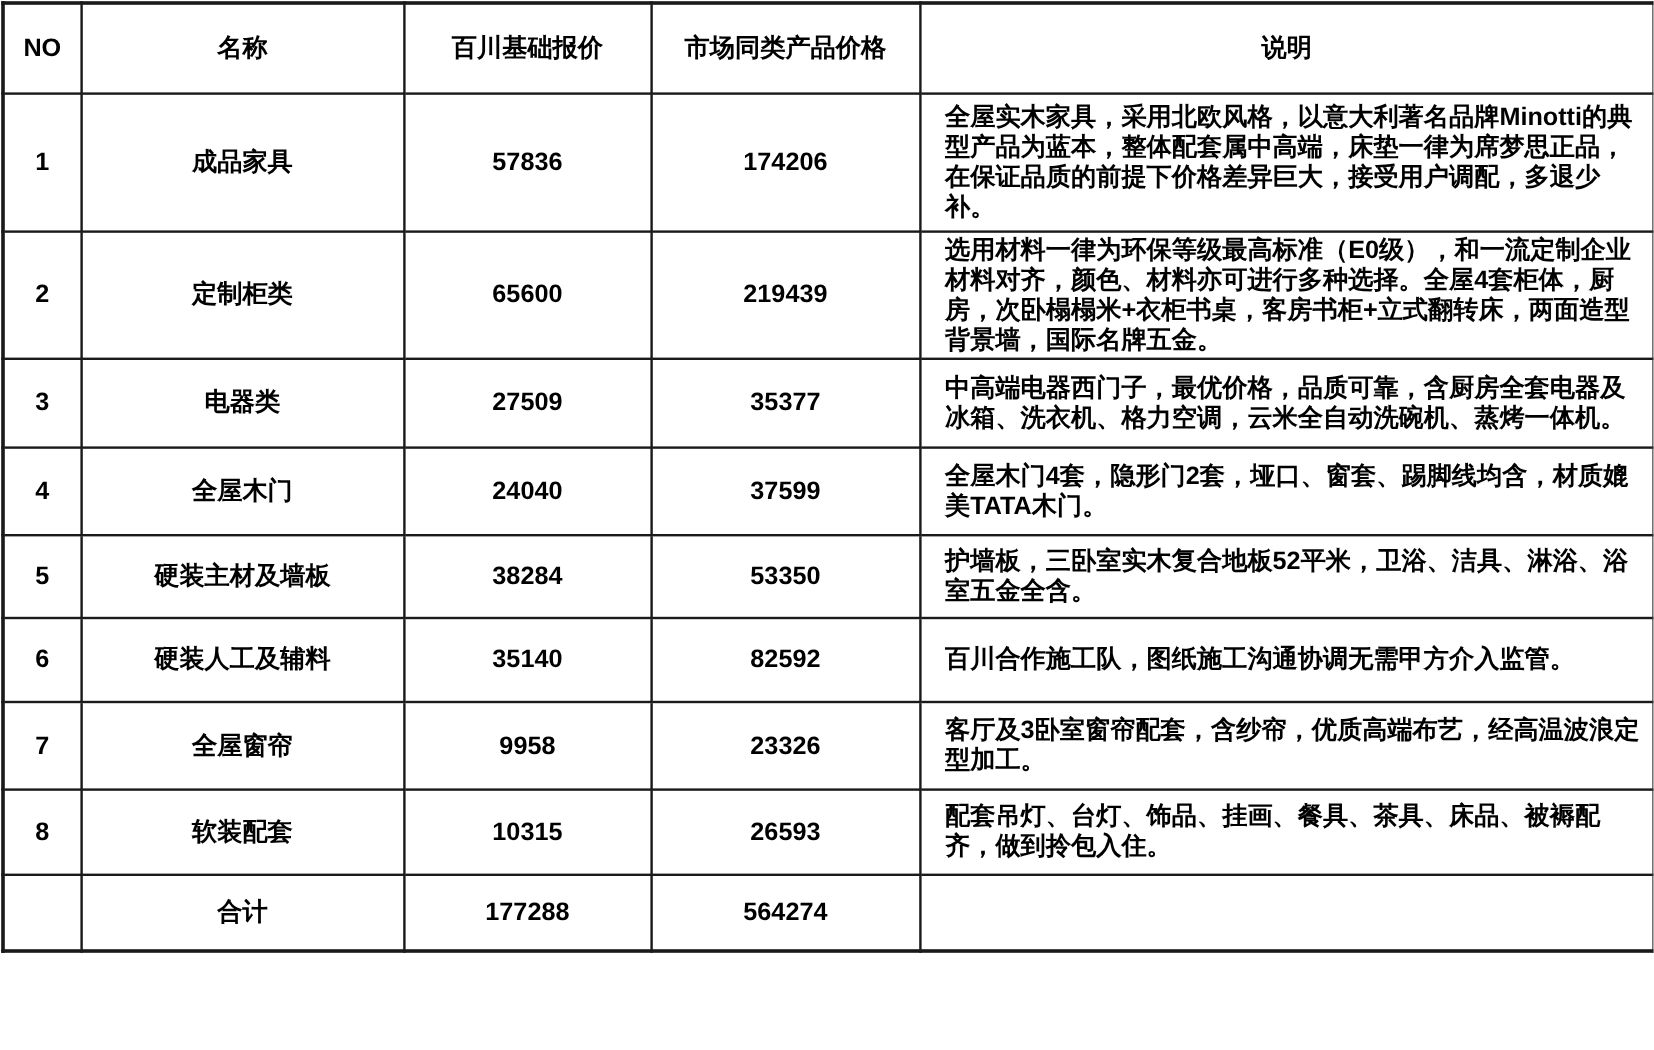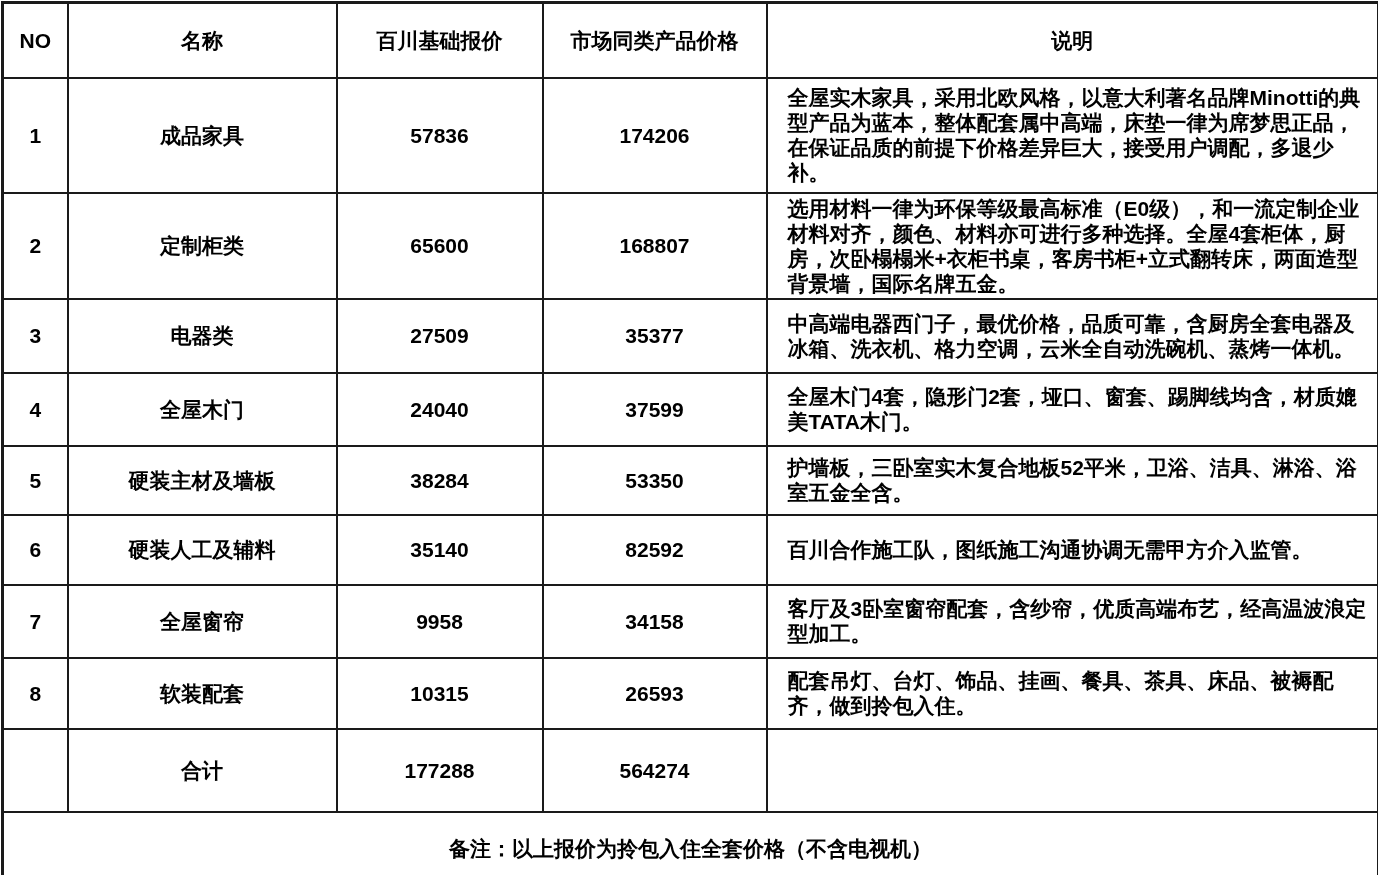--- a/index.html
+++ b/index.html
@@ -39,21 +39,21 @@
   }
   table.quote-table { border: 3px solid #1a1a1a; }
   th.h-cell { text-align: center; font-weight: bold; }
   td.cell-center { text-align: center; }
   td.cell-desc {
     text-align: left;
     padding: 2px 3px 2px 20px;
     letter-spacing: 0px;
   }
   tr.header-row  { height: 75px; }
-  tr.total-row   { height: 83px; }
+  tr.total-row   { height: 64px; }
   tr.note-row    { height: 74px; }
   td.note-cell   { text-align: center; }
 </style>
 </head>
 <body>
 
 <div class="page">
   <table class="quote-table">
     <colgroup>
       <col class="c-no">
@@ -77,21 +77,21 @@
     <td class="cell-center">1</td>
     <td class="cell-center">成品家具</td>
     <td class="cell-center">57836</td>
     <td class="cell-center">174206</td>
     <td class="cell-desc">全屋实木家具，采用北欧风格，以意大利著名品牌Minotti的典型产品为蓝本，整体配套属中高端，床垫一律为席梦思正品，在保证品质的前提下价格差异巨大，接受用户调配，多退少补。</td>
   </tr>
         <tr style="height: 105px;">
     <td class="cell-center">2</td>
     <td class="cell-center">定制柜类</td>
     <td class="cell-center">65600</td>
-    <td class="cell-center">168807</td>
+    <td class="cell-center">219439</td>
     <td class="cell-desc">选用材料一律为环保等级最高标准（E0级），和一流定制企业材料对齐，颜色、材料亦可进行多种选择。全屋4套柜体，厨房，次卧榻榻米+衣柜书桌，客房书柜+立式翻转床，两面造型背景墙，国际名牌五金。</td>
   </tr>
         <tr style="height: 74px;">
     <td class="cell-center">3</td>
     <td class="cell-center">电器类</td>
     <td class="cell-center">27509</td>
     <td class="cell-center">35377</td>
     <td class="cell-desc">中高端电器西门子，最优价格，品质可靠，含厨房全套电器及冰箱、洗衣机、格力空调，云米全自动洗碗机、蒸烤一体机。</td>
   </tr>
         <tr style="height: 73px;">
@@ -112,37 +112,34 @@
     <td class="cell-center">6</td>
     <td class="cell-center">硬装人工及辅料</td>
     <td class="cell-center">35140</td>
     <td class="cell-center">82592</td>
     <td class="cell-desc">百川合作施工队，图纸施工沟通协调无需甲方介入监管。</td>
   </tr>
         <tr style="height: 73px;">
     <td class="cell-center">7</td>
     <td class="cell-center">全屋窗帘</td>
     <td class="cell-center">9958</td>
-    <td class="cell-center">34158</td>
+    <td class="cell-center">23326</td>
     <td class="cell-desc">客厅及3卧室窗帘配套，含纱帘，优质高端布艺，经高温波浪定型加工。</td>
   </tr>
         <tr style="height: 71px;">
     <td class="cell-center">8</td>
     <td class="cell-center">软装配套</td>
     <td class="cell-center">10315</td>
     <td class="cell-center">26593</td>
     <td class="cell-desc">配套吊灯、台灯、饰品、挂画、餐具、茶具、床品、被褥配齐，做到拎包入住。</td>
   </tr>
       </tbody>
     <tfoot>
       <tr class="total-row">
         <td class="cell-center"></td>
         <td class="cell-center">合计</td>
         <td class="cell-center">177288</td>
         <td class="cell-center">564274</td>
         <td class="cell-desc"></td>
       </tr>
-      <tr class="note-row">
-        <td class="note-cell" colspan="5">备注：以上报价为拎包入住全套价格（不含电视机）</td>
-      </tr>
     </tfoot>
   </table>
 </div>
 
 </body></html>

